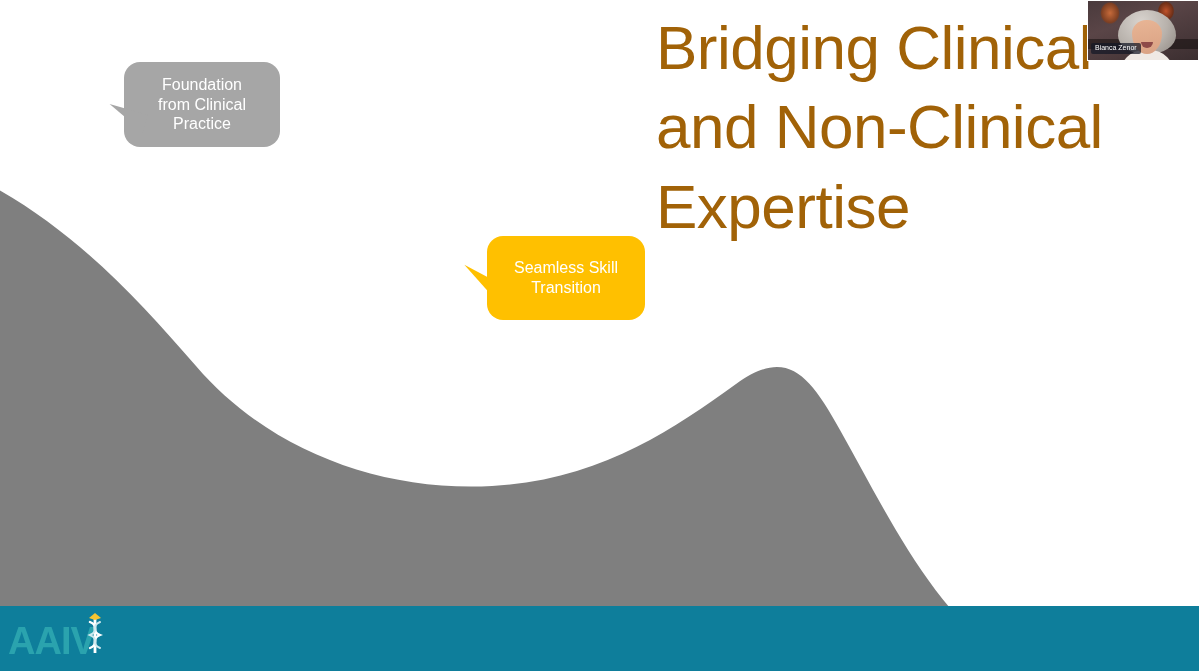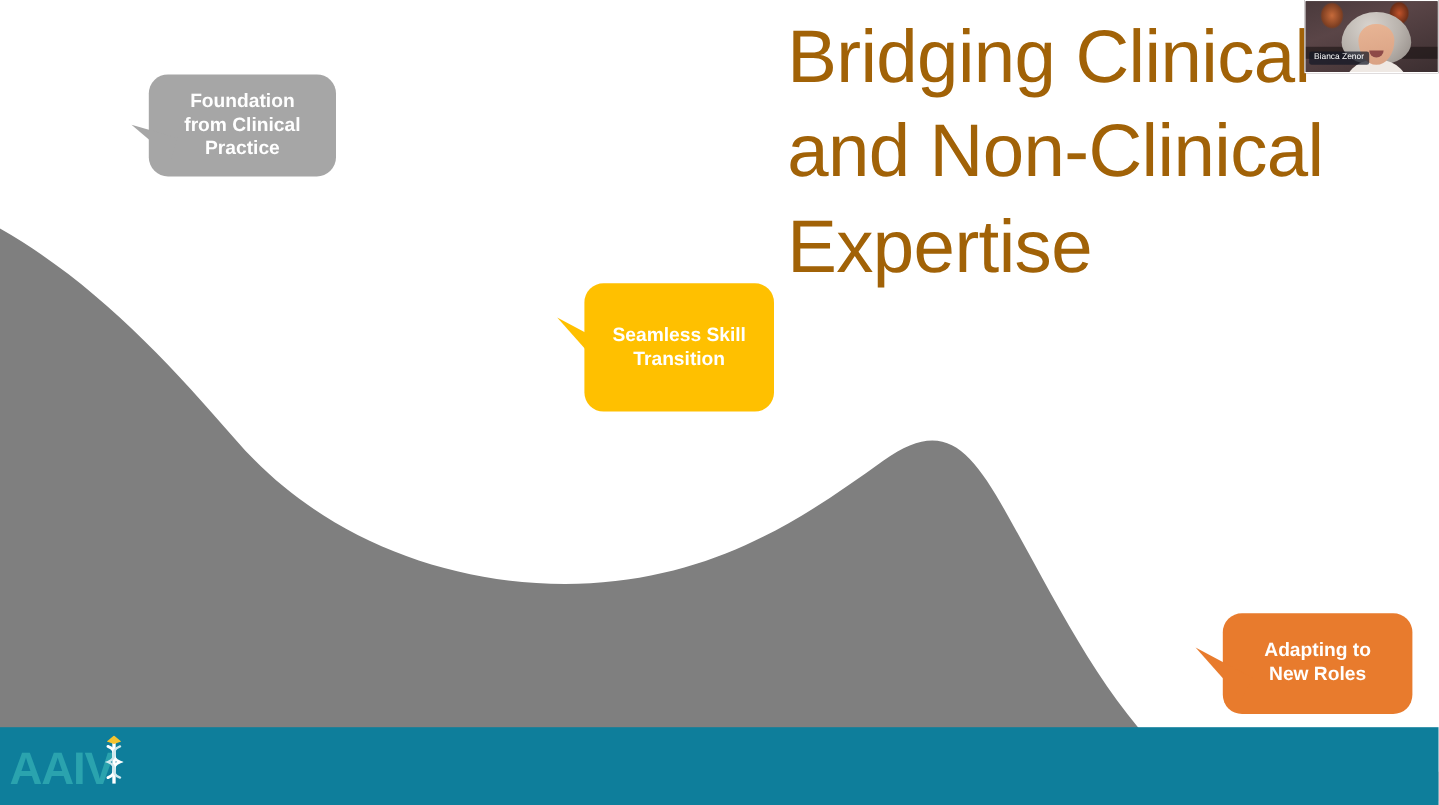--- a/index.html
+++ b/index.html
@@ -110,21 +110,21 @@
   }
 
   
   .callout {
     position: absolute;
     z-index: 5;
   }
   .callout-body {
     border-radius: 16px;
     color: #ffffff;
-    font-weight: bold;
+    font-weight: normal;
     text-align: center;
     display: flex;
     align-items: center;
     justify-content: center;
     white-space: pre-line;
     line-height: 1.22;
     box-sizing: border-box;
     padding: 6px 10px;
   }
   .callout-tail {
@@ -144,21 +144,21 @@
     border-top: 0 solid transparent;
     border-bottom: 18px solid transparent;
     border-right: 40px solid #a6a6a6;
     transform: rotate(16deg);
     transform-origin: right top;
   }
 
   
   #callout-skill { left: 487px; top: 236px; }
   #callout-skill .callout-body {
-    width: 158px; height: 107px;
+    width: 158px; height: 84px;
     background: #ffc000;
     font-size: 16px;
   }
   #callout-skill .callout-tail {
     left: -29px; top: 54px;
     border-top: 0 solid transparent;
     border-bottom: 20px solid transparent;
     border-right: 54px solid #ffc000;
     transform: rotate(28deg);
     transform-origin: right top;
@@ -307,25 +307,20 @@
 from Clinical
 Practice</div>
   </div>
 
   <div class="callout" id="callout-skill">
     <div class="callout-tail"></div>
     <div class="callout-body">Seamless Skill
 Transition</div>
   </div>
 
-  <div class="callout" id="callout-roles">
-    <div class="callout-tail"></div>
-    <div class="callout-body">Adapting to
-New Roles</div>
-  </div>
 
   <div id="teal-band"></div>
 
   <div id="logo">
     <div id="logo-mark">
       <span>AAIV</span>
       <svg id="logo-caduceus" viewBox="0 0 16 42">
         <rect x="6.6" y="4" width="2.8" height="36" fill="#ffffff"></rect>
         <path d="M3 9 C 13 13, 3 18, 13 22 C 3 26, 13 31, 3 35" fill="none" stroke="#ffffff" stroke-width="2.4" stroke-linecap="round"></path>
         <path d="M13 9 C 3 13, 13 18, 3 22 C 13 26, 3 31, 13 35" fill="none" stroke="#cfe9ee" stroke-width="2.0" stroke-linecap="round"></path>

